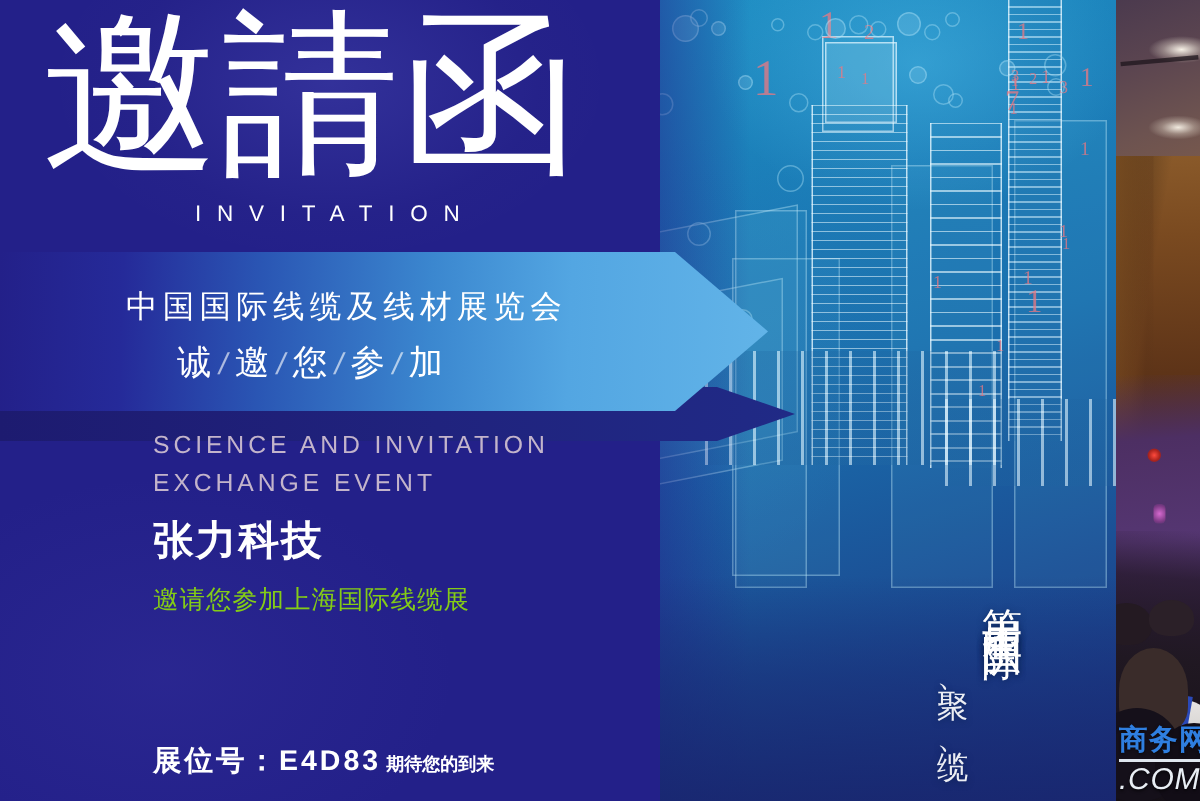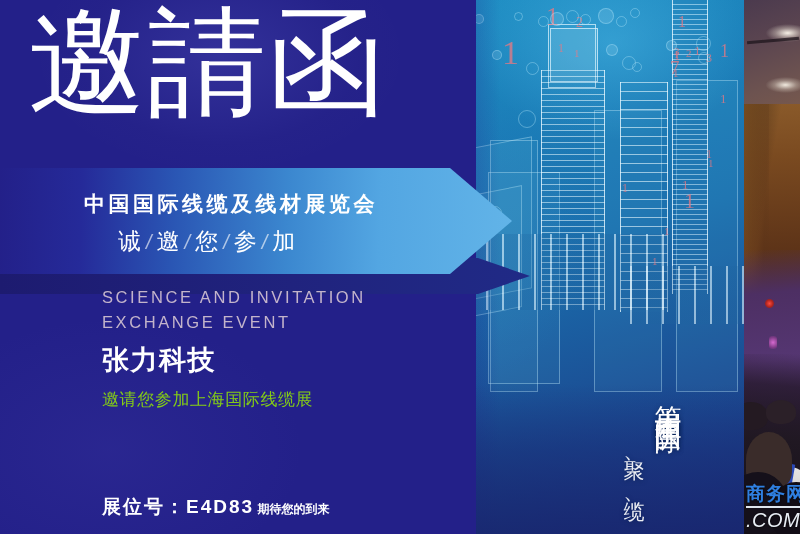--- a/index.html
+++ b/index.html
@@ -203,21 +203,20 @@
   }
 
   
   .left-panel {
     position: absolute;
     top: 0; left: 0;
     width: 440px;
     height: 534px;
     background: #232089;
     overflow: hidden;
-    padding-left: 36px;
   }
   .left-panel::before {
     content: "";
     position: absolute;
     top: -60px; left: 40px;
     width: 360px; height: 230px;
     border-radius: 50%;
     background: radial-gradient(ellipse at 50% 50%, rgba(70,70,175,.45) 0%, rgba(45,42,140,.18) 55%, rgba(35,32,137,0) 75%);
   }
   .left-panel::after {
@@ -275,21 +274,21 @@
       #3b87cf 56%, #53a6e2 74%, #62b4e8 100%);
     clip-path: polygon(0 0, 450px 0, 512px 50%, 450px 100%, 0 100%);
   }
   .banner-line1 {
     position: absolute;
     top: 22px;
     left: 84px;
     color: #ffffff;
     font-size: 21px;
     letter-spacing: 3.5px;
-    font-weight: 700;
+    font-weight: 400;
     white-space: nowrap;
   }
   .banner-line2 {
     position: absolute;
     top: 58px;
     left: 118px;
     color: #ffffff;
     font-size: 23px;
     letter-spacing: 2px;
     font-weight: 400;
@@ -476,20 +475,21 @@
 
     <div class="city-fade-left"></div>
     <div class="city-fade-bottom"></div>
 
     <span class="vtext" id="v-main">第十届中国国际</span>
     <span class="vtext" id="v-sub">聚、缆、</span>
   </div>
 
   <div class="left-panel">
     <div class="headline">邀請函</div>
+    <div class="invitation-en">INVITATION</div>
   </div>
 
   <div class="banner-shadow"></div>
   <div class="banner">
     <div class="banner-line1">中国国际线缆及线材展览会</div>
     <div class="banner-line2"><span>诚</span><span class="sep">/</span><span>邀</span><span class="sep">/</span><span>您</span><span class="sep">/</span><span>参</span><span class="sep">/</span><span>加</span></div>
   </div>
 
   <div class="en-sub" id="en-sub-1">SCIENCE AND INVITATION</div>
   <div class="en-sub" id="en-sub-2">EXCHANGE EVENT</div>

